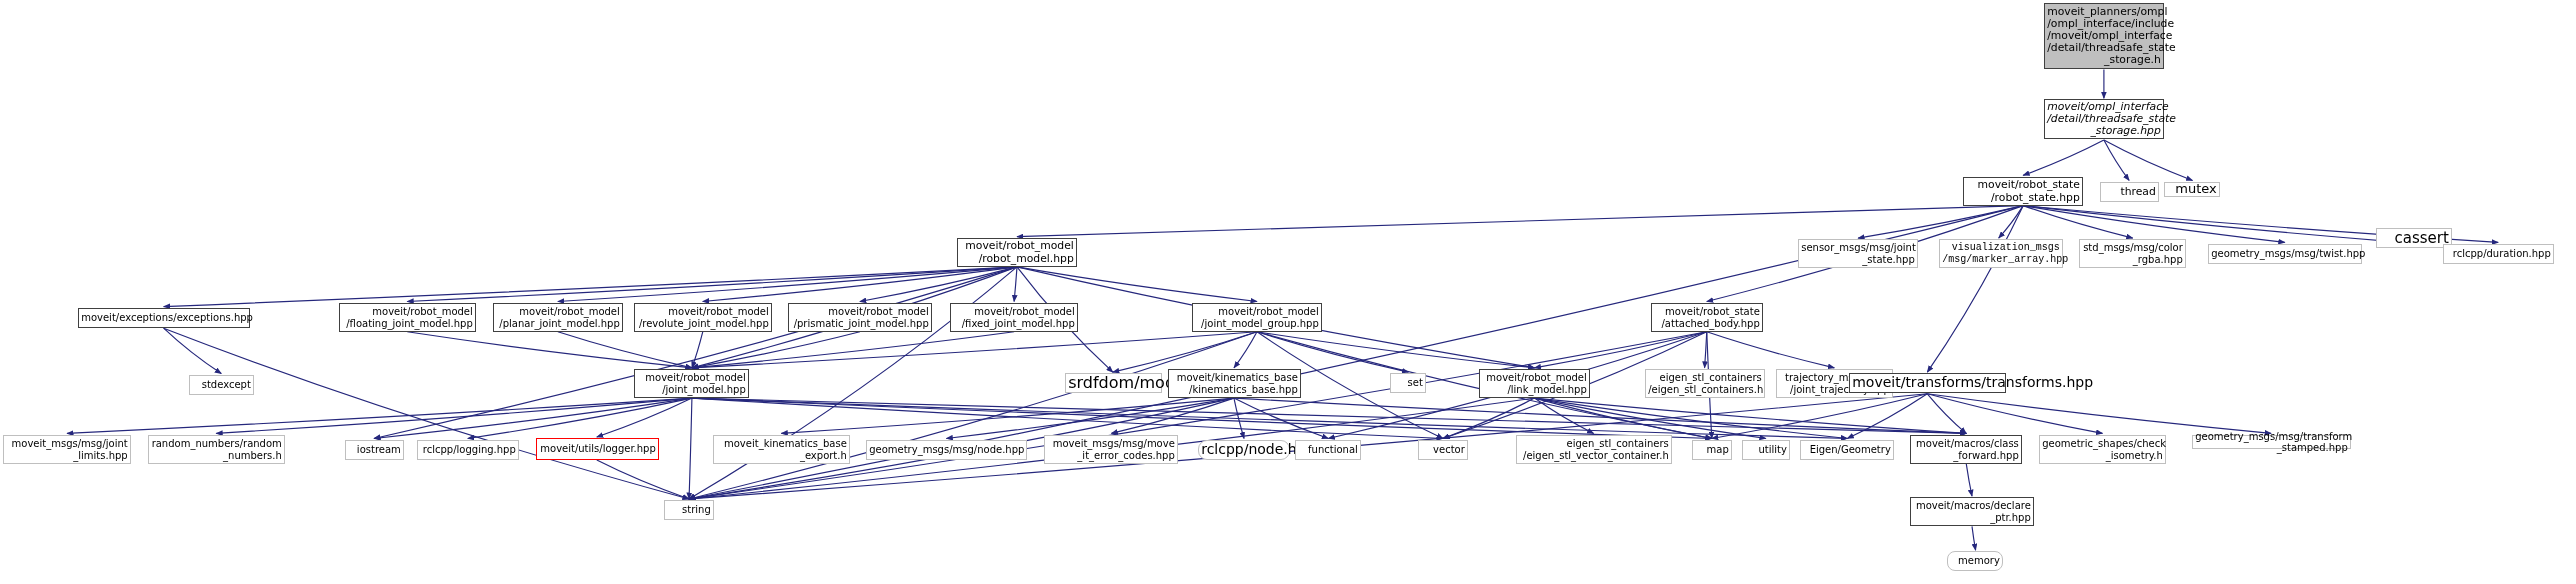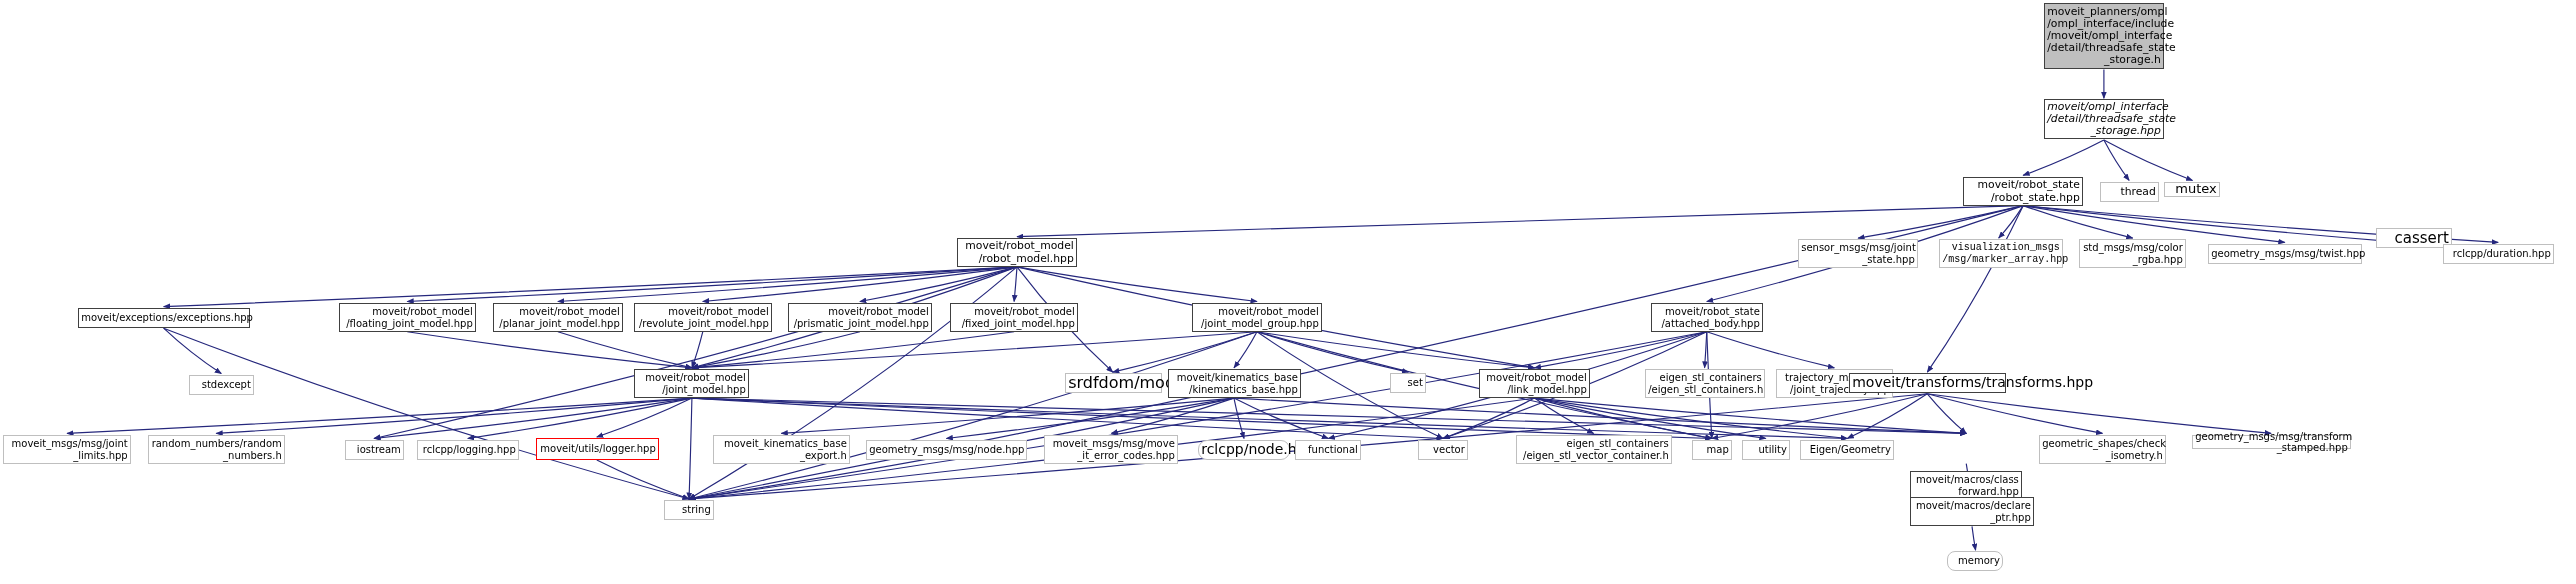--- a/index.html
+++ b/index.html
@@ -176,21 +176,21 @@
       <div class="node" style="left: 1044px; top: 435px; width: 134px; height: 29px; font-size: 10px;"><span>moveit_msgs/msg/move
 _it_error_codes.hpp</span></div>
       <div class="node" style="left: 1198px; top: 440px; width: 92px; height: 20px; font-size: 14px; border-radius: 9px;"><span>rclcpp/node.hpp</span></div>
       <div class="node" style="left: 1295px; top: 440px; width: 66px; height: 20px; font-size: 10px;"><span>functional</span></div>
       <div class="node" style="left: 1418px; top: 440px; width: 50px; height: 20px; font-size: 10px;"><span>vector</span></div>
       <div class="node" style="left: 1516px; top: 435px; width: 156px; height: 29px; font-size: 10px;"><span>eigen_stl_containers
 /eigen_stl_vector_container.h</span></div>
       <div class="node" style="left: 1692px; top: 440px; width: 40px; height: 20px; font-size: 10px;"><span>map</span></div>
       <div class="node" style="left: 1742px; top: 440px; width: 48px; height: 20px; font-size: 10px;"><span>utility</span></div>
       <div class="node" style="left: 1800px; top: 440px; width: 94px; height: 20px; font-size: 10px;"><span>Eigen/Geometry</span></div>
-      <div class="node bold" style="left: 1910px; top: 435px; width: 112px; height: 29px; font-size: 10px; margin-top: 36px;"><span>moveit/macros/class
+      <div class="node bold" style="left: 1910px; top: 435px; width: 112px; height: 29px; font-size: 10px;"><span>moveit/macros/class
 _forward.hpp</span></div>
       <div class="node" style="left: 2039px; top: 435px; width: 127px; height: 29px; font-size: 10px;"><span>geometric_shapes/check
 _isometry.h</span></div>
       <div class="node" style="left: 2192px; top: 435px; width: 159px; height: 14px; font-size: 10px;"><span>geometry_msgs/msg/transform
 _stamped.hpp</span></div>
       <div class="node" style="left: 664px; top: 500px; width: 50px; height: 20px; font-size: 10px; padding-left: 8px;"><span>string</span></div>
       <div class="node bold" style="left: 1910px; top: 497px; width: 124px; height: 29px; font-size: 10px;"><span>moveit/macros/declare
 _ptr.hpp</span></div>
       <div class="node" style="left: 1947px; top: 551px; width: 56px; height: 20px; font-size: 10px; border-radius: 8px;"><span>memory</span></div>
     </div>

